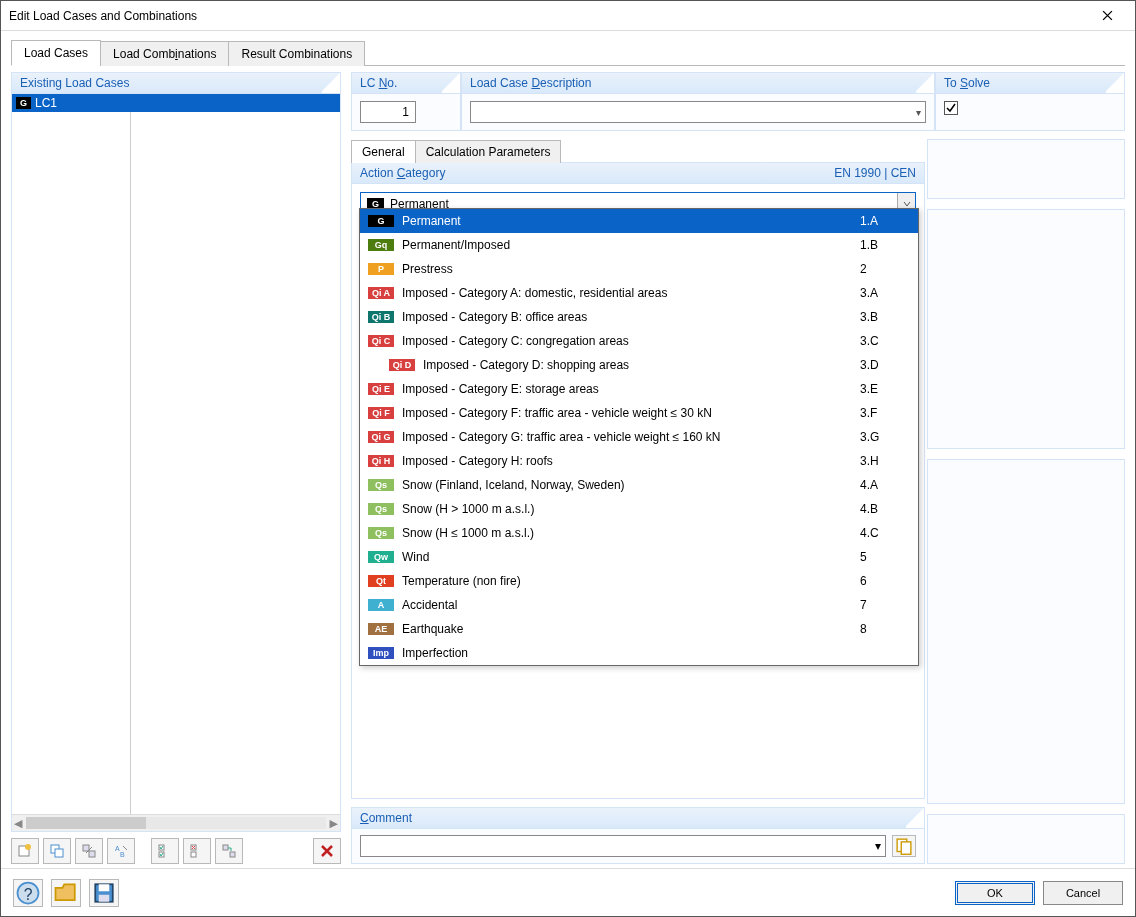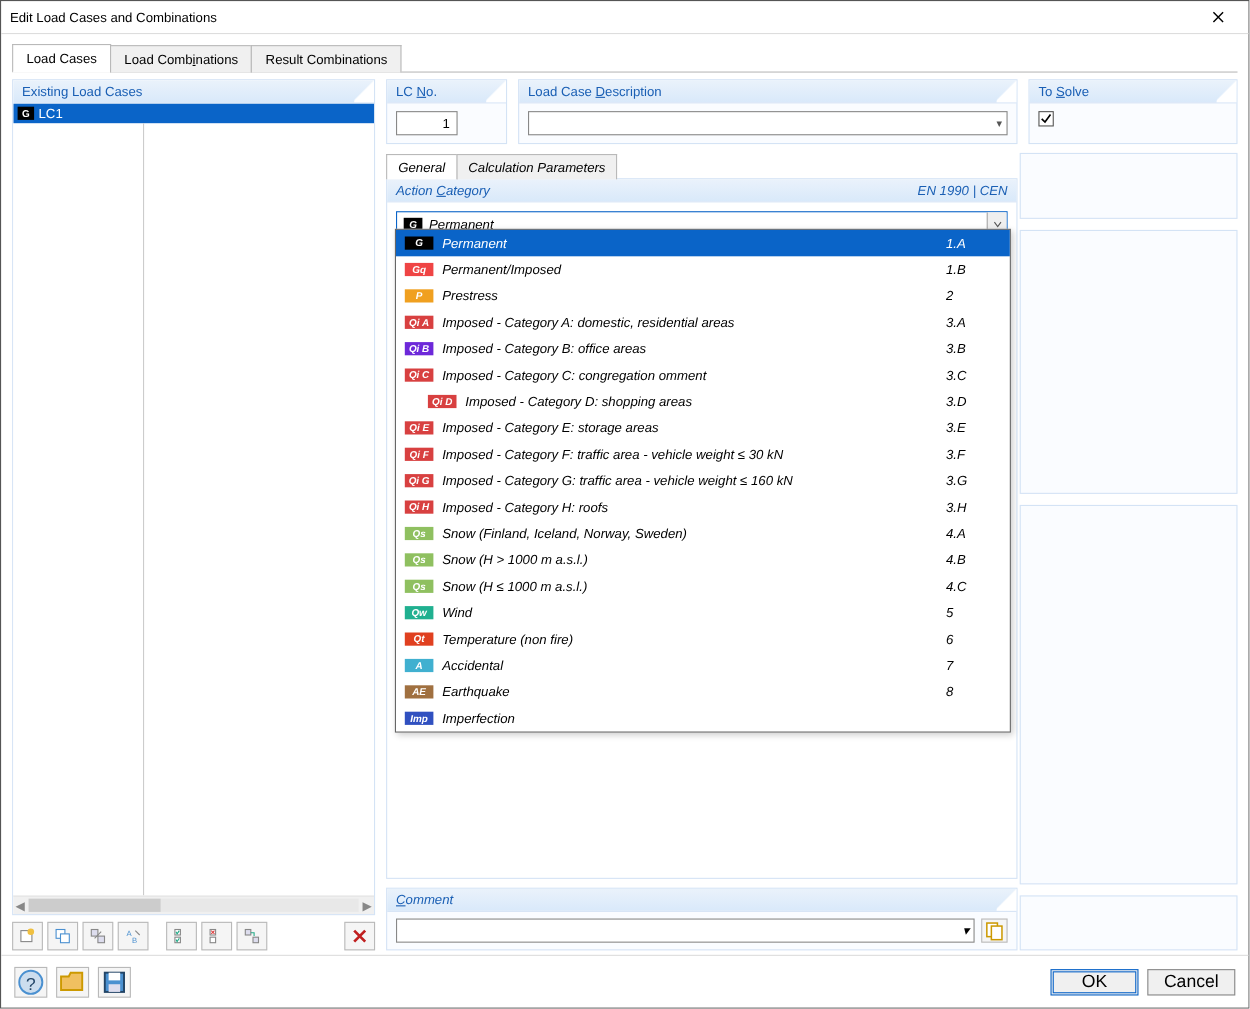--- a/index.html
+++ b/index.html
@@ -26,31 +26,31 @@
 .list-vdiv { position:absolute; left:118px; top:18px; bottom:0; width:1px; background:#ccc;}
 .hscroll { height:17px; background:#f0f0f0; border-top:1px solid #ddd; display:flex; align-items:center; justify-content:space-between; padding:0 2px;}
 .hscroll span { font-size:11px; color:#888; cursor:pointer;}
 .hscroll-track { flex:1; height:12px; background:#e8e8e8; margin:0 4px; position:relative;}
 .hscroll-thumb{ position:absolute; left:0; top:0; height:100%; width:120px; background:#ccc;}
 .toolbar { display:flex; gap:4px; margin-top:6px; align-items:center;}
 .tbtn { width:28px; height:26px; border:1px solid #b9b9b9; background:#f5f5f5; display:flex; align-items:center; justify-content:center; cursor:pointer;}
 .tbtn svg{ width:16px; height:16px;}
 .spacer{flex:1;}
 .right-panel { flex:1; display:flex; flex-direction:column; min-width:0;}
-.top-row { display:flex; gap:10px; margin-bottom:8px;border-radius:18px;}
+.top-row { display:flex; margin-bottom:8px;border-radius:18px;}
 .lc-no-box { width:110px;}
 .lc-no-box .group-body, .desc-box .group-body, .solve-box .group-body { padding:7px 8px;}
 .lc-no-input { width:56px; height:22px; border:1px solid #888; text-align:right; padding:0 6px; font-size:12px;}
 .desc-box { flex:1;}
 .desc-combo { width:100%; height:22px; border:1px solid #888; background:#fff; display:flex; align-items:center; justify-content:flex-end; padding:0 4px; cursor:pointer;}
 .desc-combo .chev { font-size:10px; color:#555;}
 .solve-box { width:190px;}
 .chk { width:14px; height:14px; border:1px solid #555; display:inline-flex; align-items:center; justify-content:center; background:#fff; cursor:pointer;}
 .chk svg{width:10px;height:10px;}
-.mid-wrapper { flex:1; display:flex; gap:2px; min-height:0;font-style:italic;}
+.mid-wrapper { flex:1; display:flex; gap:2px; min-height:0;}
 .mid-left { width:574px; display:flex; flex-direction:column;}
 .subtabs { display:flex;}
 .subtab { padding:4px 10px; border:1px solid #b9b9b9; border-bottom:none; background:#f0f0f0; margin-right:-1px; cursor:pointer; position:relative; top:1px;}
 .subtab.active { background:#fff;}
 .action-panel { border:1px solid #d4e3f5; flex:1; display:flex; flex-direction:column; min-height:0;}
 .action-hdr { display:flex; justify-content:space-between; align-items:center; background: linear-gradient(#eaf2fb,#d9e9fa); color:#1a5fb4; padding:3px 8px; border-bottom:1px solid #d4e3f5;}
 .action-combo { margin:8px; border:1px solid #0a64c8; height:24px; display:flex; align-items:center; background:#fff; cursor:pointer;}
 .action-combo .badge { background:#000; color:#fff; font-size:9px; padding:1px 5px; margin:0 6px; font-weight:bold;}
 .action-combo .txt { flex:1; font-size:12px;}
 .action-combo .dd { width:18px; height:100%; border-left:1px solid #aaa; background:#efefef; display:flex; align-items:center; justify-content:center;}
@@ -67,21 +67,21 @@
 .copybtn { width:24px; height:22px; border:1px solid #b9b9b9; background:#f5f5f5; display:flex; align-items:center; justify-content:center; cursor:pointer;}
 .mid-right { flex:1; display:flex; flex-direction:column; gap:10px;}
 .right-box { border:1px solid #d4e3f5; background:#fafcff;}
 .rb-sm { height:60px;}
 .rb-md { height:240px;}
 .rb-lg { flex:1;}
 .rb-xs { height:50px;}
 .footer { height:48px; border-top:1px solid #ddd; display:flex; align-items:center; padding:0 12px; gap:8px;}
 .footer-left { display:flex; gap:8px;}
 .footer .spacer{flex:1;}
-.footer-btn { width:80px; height:24px; border:1px solid #888; background:#f0f0f0; cursor:pointer; font-size:16px;}
+.footer-btn { width:80px; height:24px; border:1px solid #888; background:#f0f0f0; cursor:pointer; font-size:11px;}
 .footer-btn.primary { border:1px solid #0a64c8; outline:1px solid #0a64c8; outline-offset:-3px;}
 .icon-btn { width:30px; height:28px; border:1px solid #b9b9b9; background:#f5f5f5; display:flex; align-items:center; justify-content:center; cursor:pointer;}
 </style>
 </head>
 <body>
 
 <div class="window">
   <div class="titlebar">
     <div class="titlebar-text">Edit Load Cases and Combinations</div>
     <div class="close-btn">
@@ -227,42 +227,42 @@
               <div class="empty-area"></div>
             </div>
 
             <div class="dropdown" id="dd" style="left:8px; top:69px; width:560px;">
                 <div class="dd-row selected">
                   <span class="dd-badge" style="background: rgb(0, 0, 0);">G</span>
                   <span class="dd-label">Permanent</span>
                   <span class="dd-code">1.A</span>
                 </div>
                 <div class="dd-row">
-                  <span class="dd-badge" style="background: #ef4444;">Gq</span>
+                  <span class="dd-badge" style="background: #4d7c0f;">Gq</span>
                   <span class="dd-label">Permanent/Imposed</span>
                   <span class="dd-code">1.B</span>
                 </div>
                 <div class="dd-row">
                   <span class="dd-badge" style="background: rgb(240, 160, 32);">P</span>
                   <span class="dd-label">Prestress</span>
                   <span class="dd-code">2</span>
                 </div>
                 <div class="dd-row">
                   <span class="dd-badge" style="background: rgb(216, 64, 64);">Qi A</span>
                   <span class="dd-label">Imposed - Category A: domestic, residential areas</span>
                   <span class="dd-code">3.A</span>
                 </div>
                 <div class="dd-row">
-                  <span class="dd-badge" style="background: #6d28d9;">Qi B</span>
+                  <span class="dd-badge" style="background: #0f766e;">Qi B</span>
                   <span class="dd-label">Imposed - Category B: office areas</span>
                   <span class="dd-code">3.B</span>
                 </div>
                 <div class="dd-row">
                   <span class="dd-badge" style="background: rgb(216, 64, 64);">Qi C</span>
-                  <span class="dd-label">Imposed - Category C: congregation omment</span>
+                  <span class="dd-label">Imposed - Category C: congregation areas</span>
                   <span class="dd-code">3.C</span>
                 </div>
                 <div class="dd-row">
                   <span class="dd-badge" style="background: rgb(216, 64, 64); margin-left: 21px;">Qi D</span>
                   <span class="dd-label">Imposed - Category D: shopping areas</span>
                   <span class="dd-code">3.D</span>
                 </div>
                 <div class="dd-row">
                   <span class="dd-badge" style="background: rgb(216, 64, 64);">Qi E</span>
                   <span class="dd-label">Imposed - Category E: storage areas</span>

